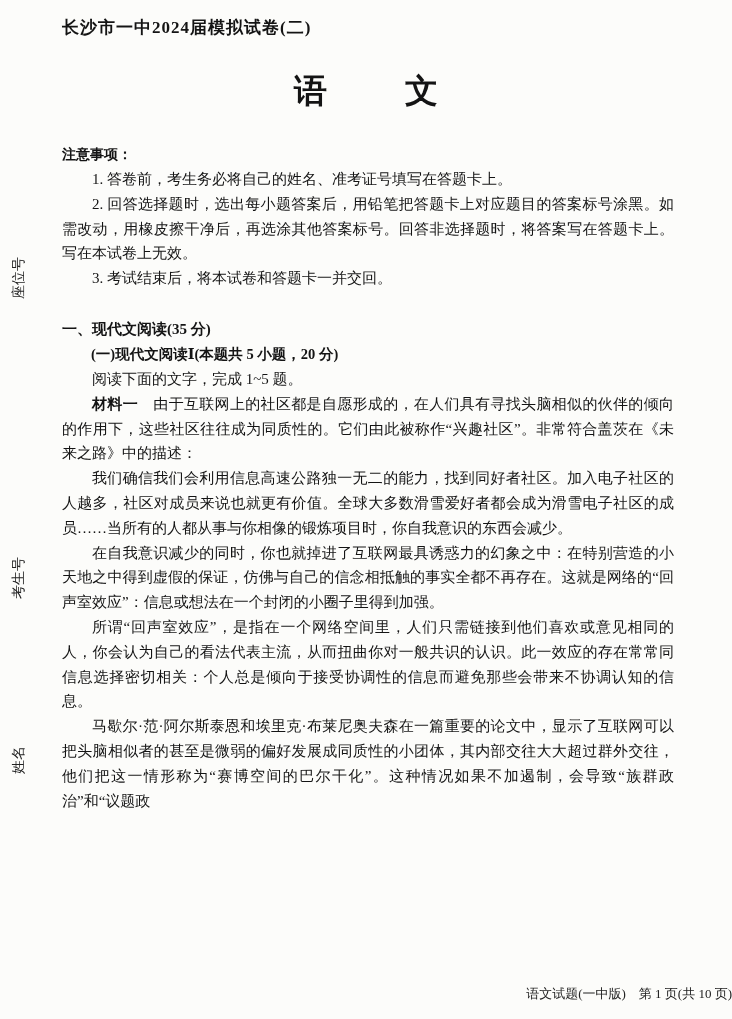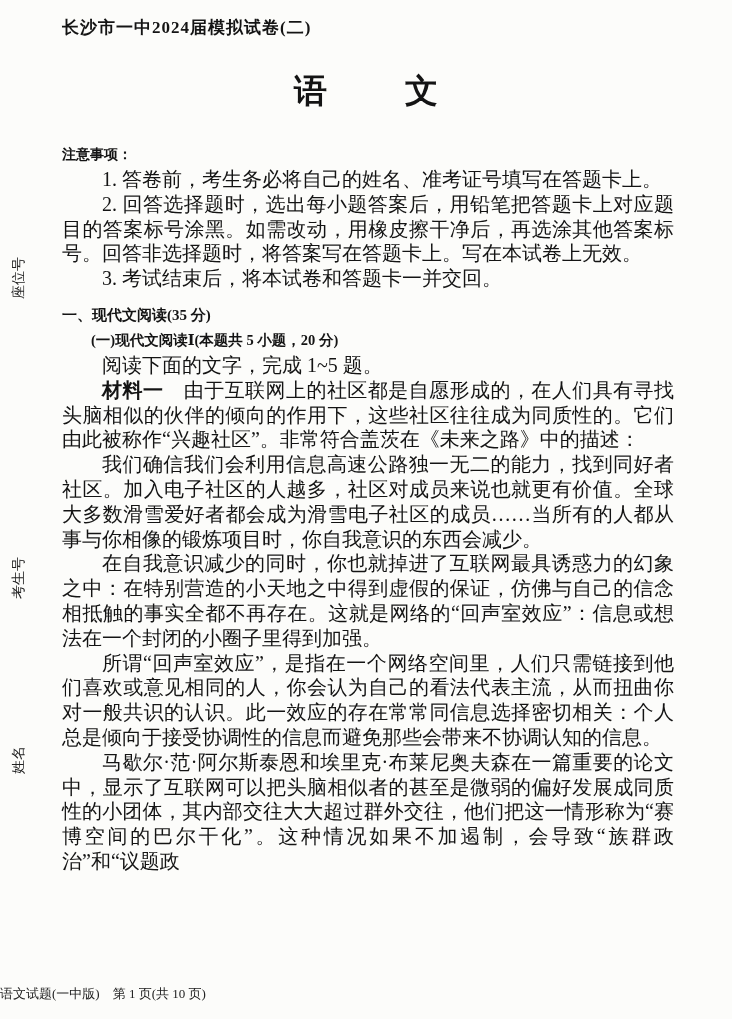--- a/index.html
+++ b/index.html
@@ -14,28 +14,28 @@
     text-align:left; font-size:17px; font-weight:bold; letter-spacing:1px;
     line-height:24px;
   }
   .subject-title {
     text-align:center; font-size:33px; font-weight:bold; letter-spacing:4px;
     margin-top:28px; line-height:46px;
   }
   .notice { margin-top:28px; }
   .notice-heading { font-size:14px; font-weight:bold; line-height:25px; }
   .body-p {
-    font-size:20px; line-height:24.8px; text-align:justify; text-indent:2em;
+    font-size:15px; line-height:24.8px; text-align:justify; text-indent:2em;
   }
-  .section { margin-top:12px; }
+  .section { margin-top:26px; }
   .sec-h1 { font-size:15px; font-weight:bold; line-height:25px; }
   .sec-h2 { font-size:14.5px; font-weight:bold; line-height:25px; text-indent:2em; }
   .material-label { font-weight:bold; }
   .footer {
-    position:absolute; left:0; right:0; bottom:16px; text-align:left;
+    position:absolute; left:0; right:0; bottom:16px; text-align:right;
     font-size:13px; color:#222;
   }
   .side-label {
     position:absolute; width:90px; text-align:center;
     transform:rotate(-90deg); font-size:14px; color:#222; line-height:18px;
   }
   .pos-seat      { left:-26px; top:269px; }
   .pos-candidate { left:-26px; top:569px; }
   .pos-name      { left:-26px; top:751px; }
 </style>

